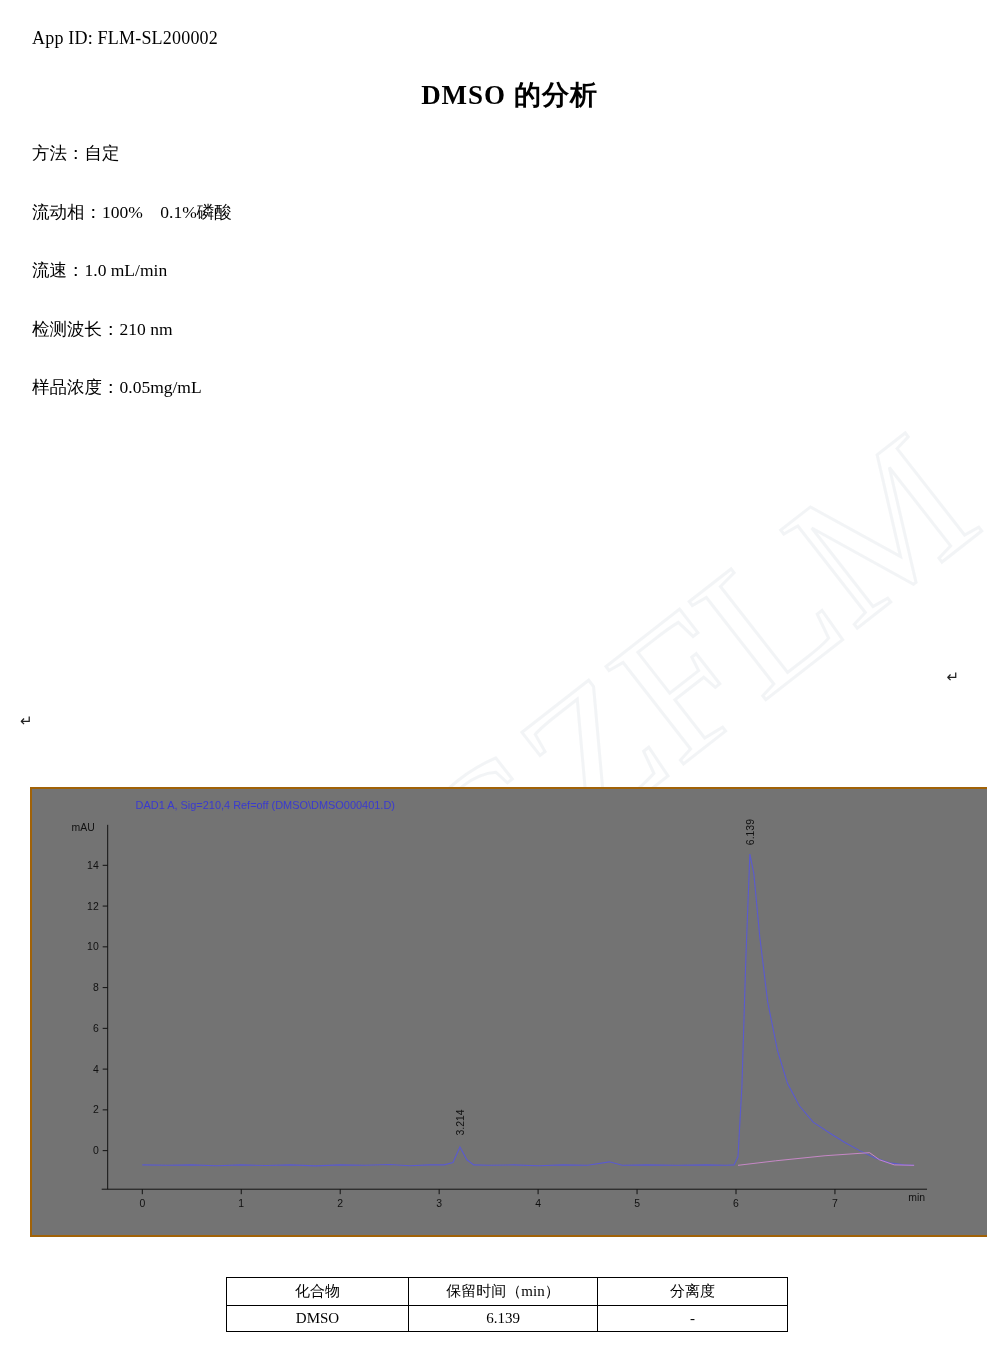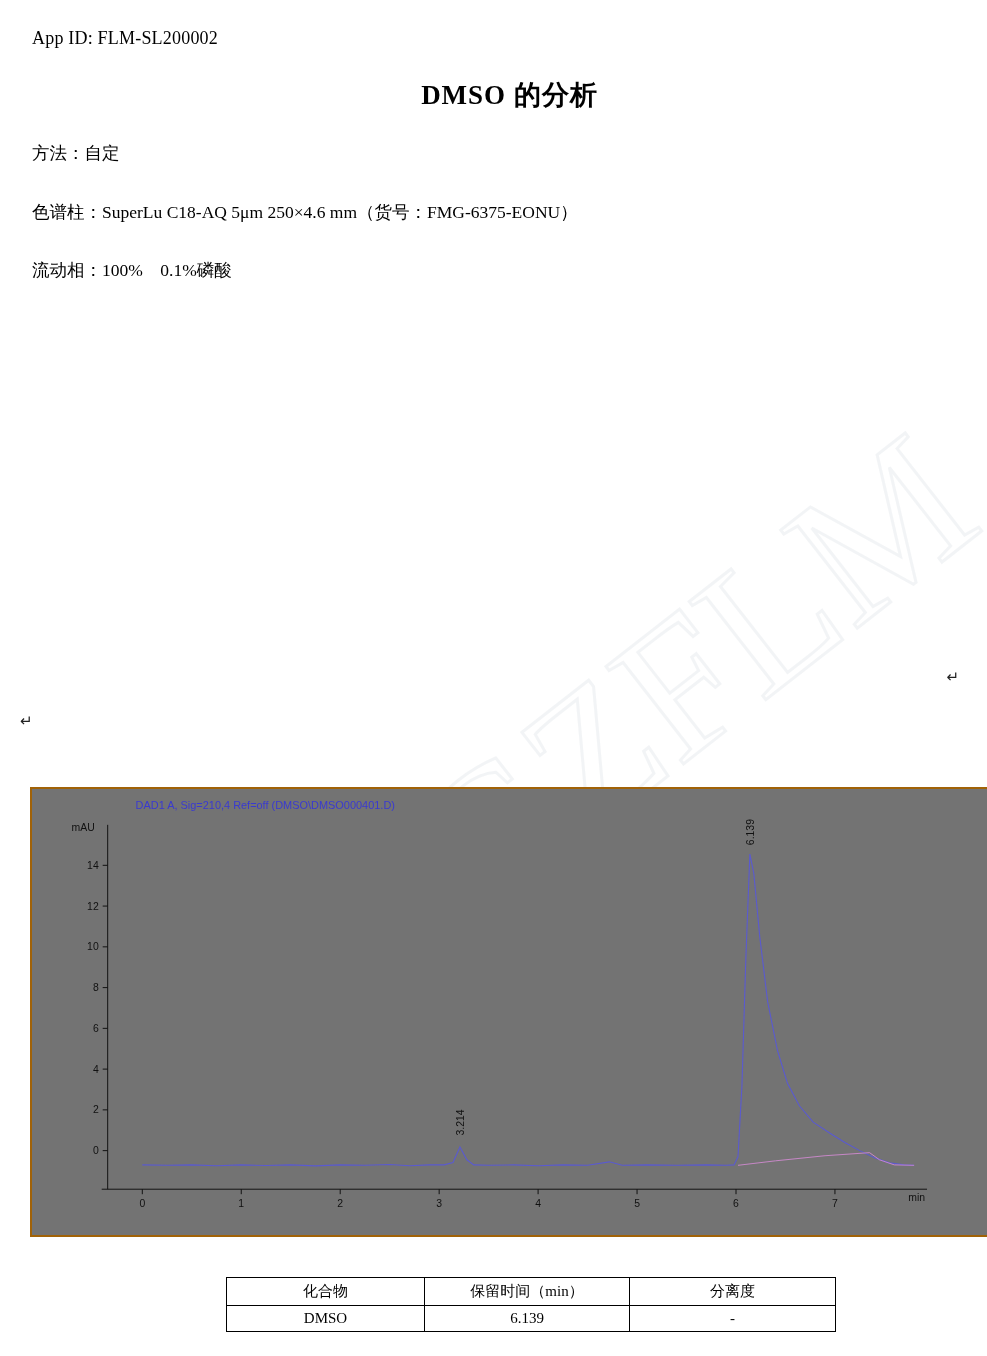--- a/index.html
+++ b/index.html
@@ -109,21 +109,21 @@
     left: 226px;
     top: 1277px;
     border-collapse: collapse;
     font-size: 15px;
     font-family: "Liberation Serif", serif;
   }
   .result-table th,
   .result-table td {
     border: 1px solid #000;
     text-align: center;
-    padding: 4px 16px;
+    padding: 4px 8px;
     font-weight: normal;
   }
   .result-table th:nth-child(1), .result-table td:nth-child(1) { width: 165px; }
   .result-table th:nth-child(2), .result-table td:nth-child(2) { width: 172px; text-align: center; }
   .result-table th:nth-child(3), .result-table td:nth-child(3) { width: 173px; }
 </style>
 </head>
 <body>
 
 <div class="watermark">
@@ -138,24 +138,30 @@
 
   <div class="app-id">App ID: FLM-SL200002</div>
 
   <div class="doc-title">DMSO 的分析</div>
 
   <div class="params">
     <div class="param-line">
       <span class="lbl">方法：</span><span class="val">自定</span>
     </div>
     <div class="param-line">
-      <span class="lbl">色谱柱：</span><span class="val">SuperLu C18-AQ 5μm 250×4.6 mm（货号：FMG-6375-EONU）</span>
-    </div>
-    <div class="param-line">
       <span class="lbl">流动相：</span><span class="val">100%　0.1%磷酸</span>
+    </div>
+    <div class="param-line">
+      <span class="lbl">流速：</span><span class="val">1.0 mL/min</span>
+    </div>
+    <div class="param-line">
+      <span class="lbl">检测波长：</span><span class="val">210 nm</span>
+    </div>
+    <div class="param-line">
+      <span class="lbl">样品浓度：</span><span class="val">0.05mg/mL</span>
     </div>
   </div>
 
   <div class="pilcrow-right">↵</div>
   <div class="pilcrow-left">↵</div>
 
   <div class="chart-box">
     <svg id="chrom-svg" viewBox="0 0 906 450" width="904" height="448" xmlns="http://www.w3.org/2000/svg">
 
       <g id="chrom-content">

